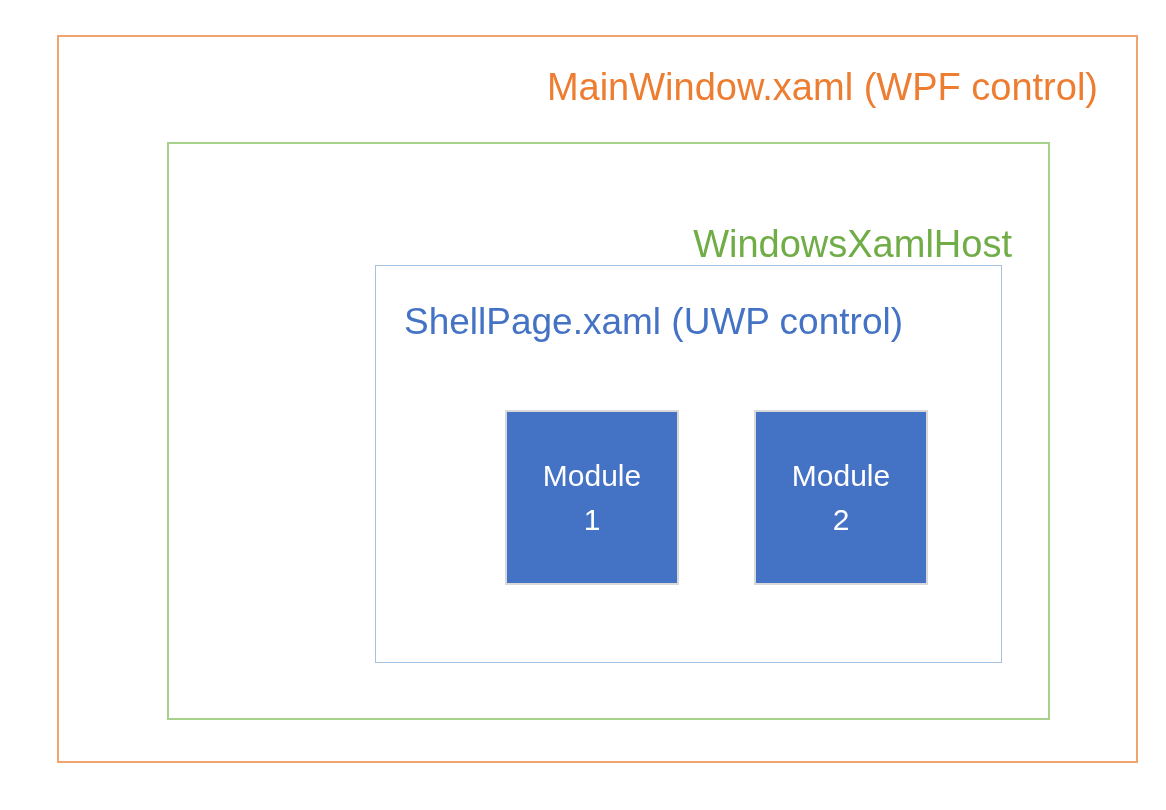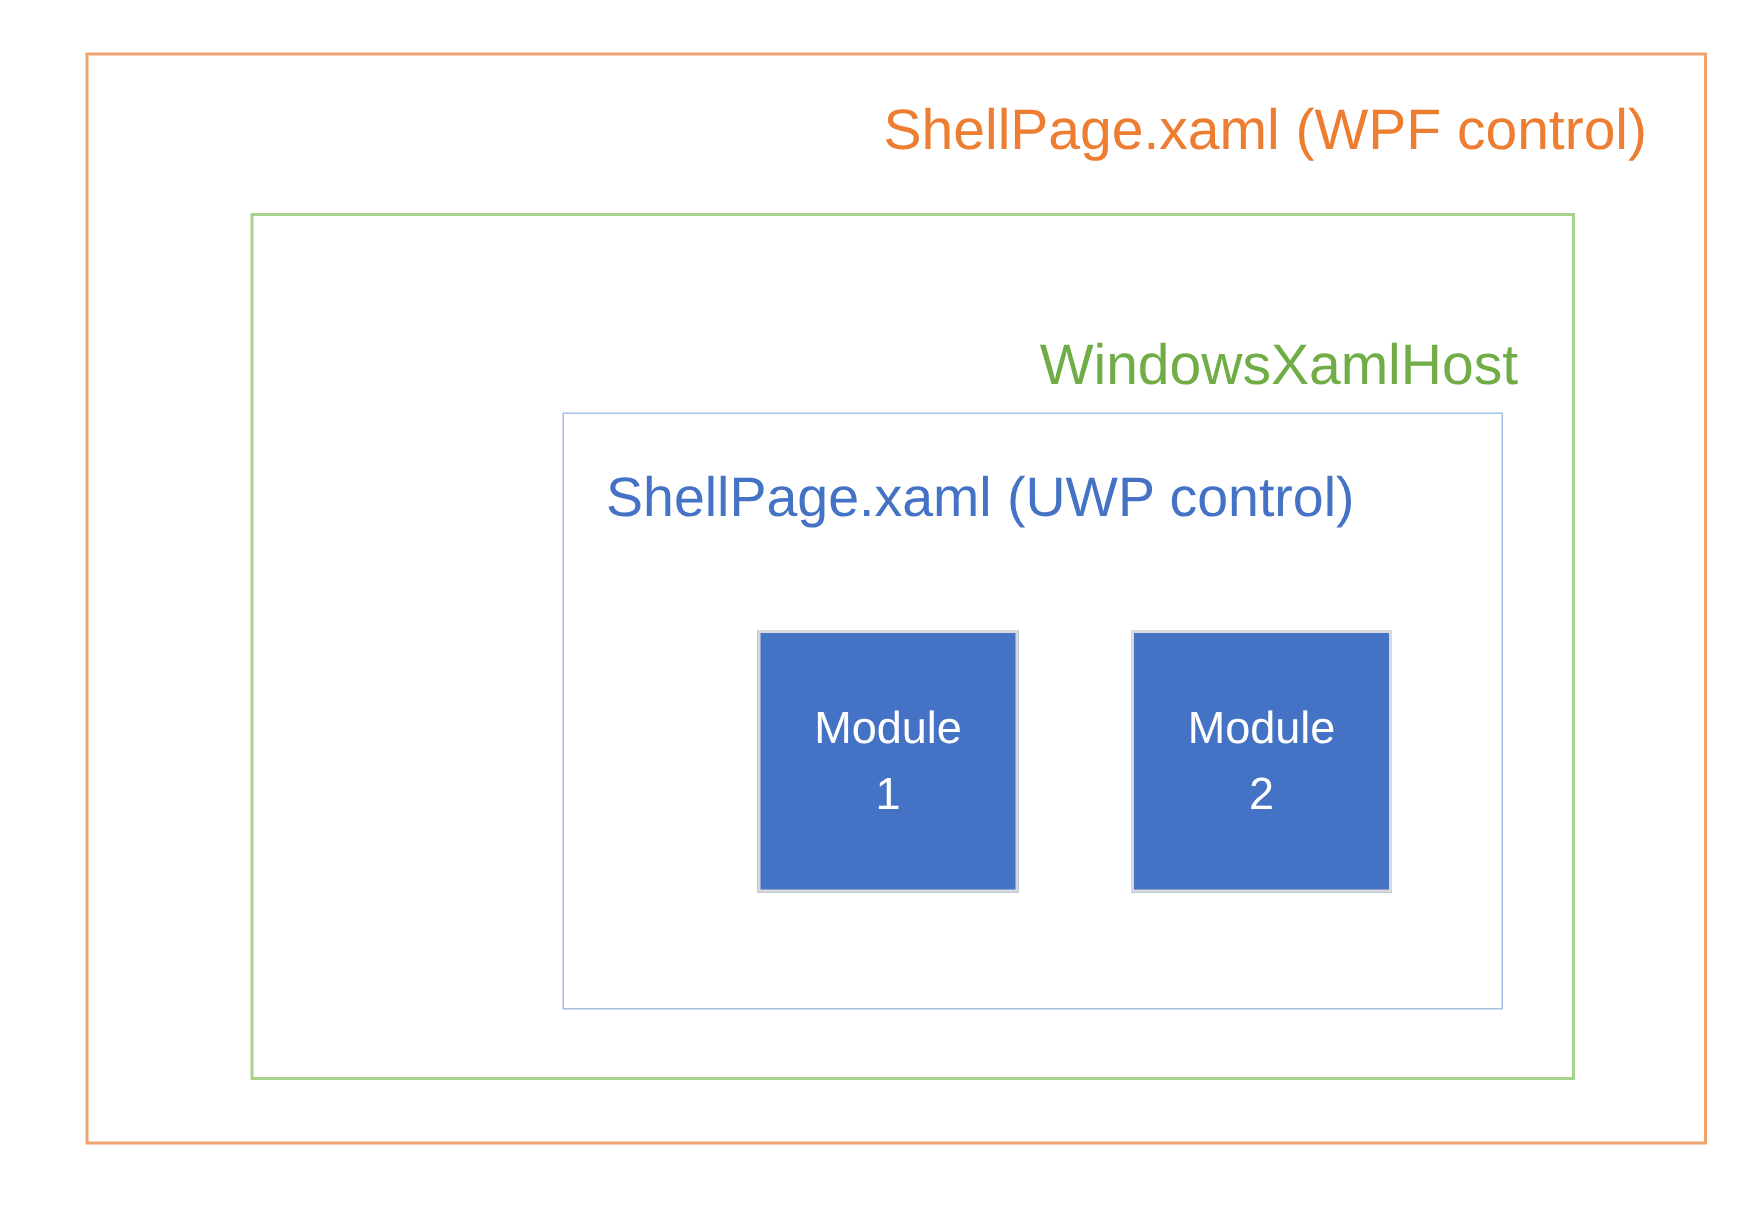--- a/index.html
+++ b/index.html
@@ -48,21 +48,21 @@
     top: 30px;
     right: 36px;
     font-size: 38px;
     line-height: 1.2;
     color: #70AD47;
     white-space: nowrap;
     margin-top: 48px;
   }
   .shell-box {
     left: 206px;
-    top: 131px;
+    top: 121px;
     width: 627px;
     height: 398px;
     border: 1.5px solid #A5C0E5;
   }
   .shell-label {
     position: absolute;
     top: 34px;
     left: 0;
     right: 70px;
     text-align: center;
@@ -90,21 +90,21 @@
   }
   .module-1 { left: 129px; }
   .module-2 { left: 378px; }
 </style>
 </head>
 <body>
 
 <div class="canvas">
 
   <div class="box outer-box">
-    <div class="outer-label">ShellPage.xaml (WPF control)</div>
+    <div class="outer-label">MainWindow.xaml (WPF control)</div>
 
     <div class="box host-box">
       <div class="host-label">WindowsXamlHost</div>
 
       <div class="box shell-box">
         <div class="shell-label">ShellPage.xaml (UWP control)</div>
 
         <div class="module module-1">
           <div>Module</div>
           <div>1</div>

